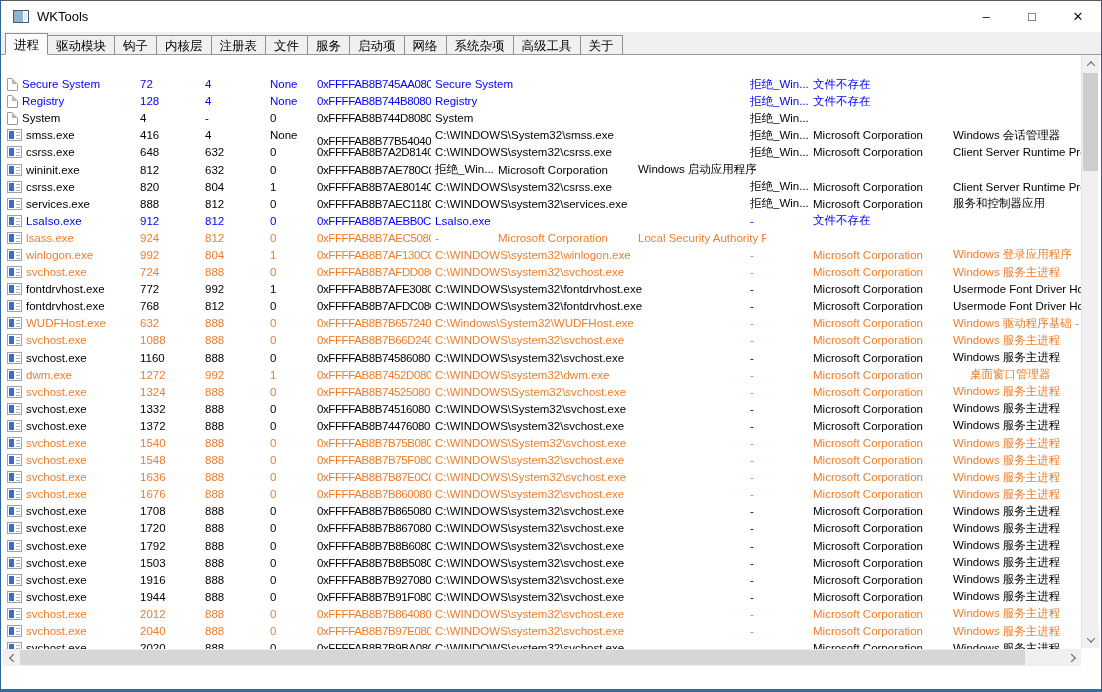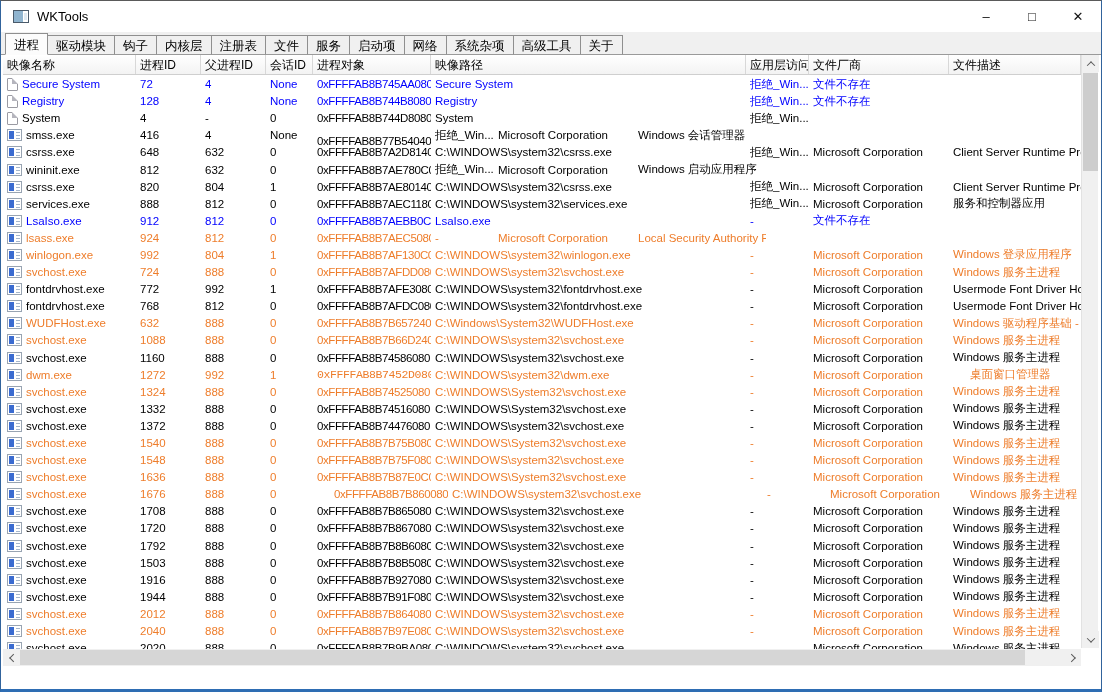--- a/index.html
+++ b/index.html
@@ -79,31 +79,20 @@
       <div class="tab">注册表</div>
       <div class="tab">文件</div>
       <div class="tab">服务</div>
       <div class="tab">启动项</div>
       <div class="tab">网络</div>
       <div class="tab">系统杂项</div>
       <div class="tab">高级工具</div>
       <div class="tab">关于</div>
     </div>
 
-  <div class="listheader" id="listheader">
-      <div class="hcell" style="width: 133px;">映像名称</div>
-      <div class="hcell" style="width: 65px;">进程ID</div>
-      <div class="hcell" style="width: 65px;">父进程ID</div>
-      <div class="hcell" style="width: 47px;">会话ID</div>
-      <div class="hcell" style="width: 118px;">进程对象</div>
-      <div class="hcell" style="width: 315px;">映像路径</div>
-      <div class="hcell" style="width: 63px;">应用层访问</div>
-      <div class="hcell" style="width: 140px;">文件厂商</div>
-      <div class="hcell" style="width: 132px;">文件描述</div>
-    </div>
 
   <div class="rows" id="rows">
       <div class="row c-blue">
         <div class="cell" style="width: 133px;">
           <span class="ric icon-file"></span>
           <span>Secure System</span>
         </div>
         <div class="cell" style="width: 65px;">72</div>
         <div class="cell" style="width: 65px;">4</div>
         <div class="cell" style="width: 47px;">None</div>
@@ -143,20 +132,21 @@
       </div>
       <div class="row c-black">
         <div class="cell" style="width: 133px;">
           <span class="ric icon-app"></span>
           <span>smss.exe</span>
         </div>
         <div class="cell" style="width: 65px;">416</div>
         <div class="cell" style="width: 65px;">4</div>
         <div class="cell" style="width: 47px;">None</div>
         <div class="cell obj" style="width: 118px; margin-top: 11px;">0xFFFFAB8B77B54040</div>
+        <div class="cell" style="width: 315px;">C:\WINDOWS\System32\smss.exe</div>
         <div class="cell" style="width: 63px;">拒绝_Win...</div>
         <div class="cell" style="width: 140px;">Microsoft Corporation</div>
         <div class="cell" style="width: 132px;">Windows 会话管理器</div>
       </div>
       <div class="row c-black">
         <div class="cell" style="width: 133px;">
           <span class="ric icon-app"></span>
           <span>csrss.exe</span>
         </div>
         <div class="cell" style="width: 65px;">648</div>
@@ -335,21 +325,21 @@
         <div class="cell" style="width: 132px;">Windows 服务主进程</div>
       </div>
       <div class="row c-orange">
         <div class="cell" style="width: 133px;">
           <span class="ric icon-app"></span>
           <span>dwm.exe</span>
         </div>
         <div class="cell" style="width: 65px;">1272</div>
         <div class="cell" style="width: 65px;">992</div>
         <div class="cell" style="width: 47px;">1</div>
-        <div class="cell obj" style="width: 118px; font-family: Liberation Mono, monospace;">0xFFFFAB8B7452D080</div>
+        <div class="cell obj" style="width: 118px;">0xFFFFAB8B7452D080</div>
         <div class="cell" style="width: 315px;">C:\WINDOWS\system32\dwm.exe</div>
         <div class="cell" style="width: 63px;">-</div>
         <div class="cell" style="width: 140px;">Microsoft Corporation</div>
         <div class="cell" style="width: 132px; margin-left: 17px;">桌面窗口管理器</div>
       </div>
       <div class="row c-orange">
         <div class="cell" style="width: 133px;">
           <span class="ric icon-app"></span>
           <span>svchost.exe</span>
         </div>
@@ -433,21 +423,21 @@
         <div class="cell" style="width: 132px;">Windows 服务主进程</div>
       </div>
       <div class="row c-orange">
         <div class="cell" style="width: 133px;">
           <span class="ric icon-app"></span>
           <span>svchost.exe</span>
         </div>
         <div class="cell" style="width: 65px;">1676</div>
         <div class="cell" style="width: 65px;">888</div>
         <div class="cell" style="width: 47px;">0</div>
-        <div class="cell obj" style="width: 118px; margin-left: 17px;">0xFFFFAB8B7B860080</div>
+        <div class="cell obj" style="width: 118px;">0xFFFFAB8B7B860080</div>
         <div class="cell" style="width: 315px;">C:\WINDOWS\system32\svchost.exe</div>
         <div class="cell" style="width: 63px;">-</div>
         <div class="cell" style="width: 140px;">Microsoft Corporation</div>
         <div class="cell" style="width: 132px;">Windows 服务主进程</div>
       </div>
       <div class="row c-black">
         <div class="cell" style="width: 133px;">
           <span class="ric icon-app"></span>
           <span>svchost.exe</span>
         </div>

